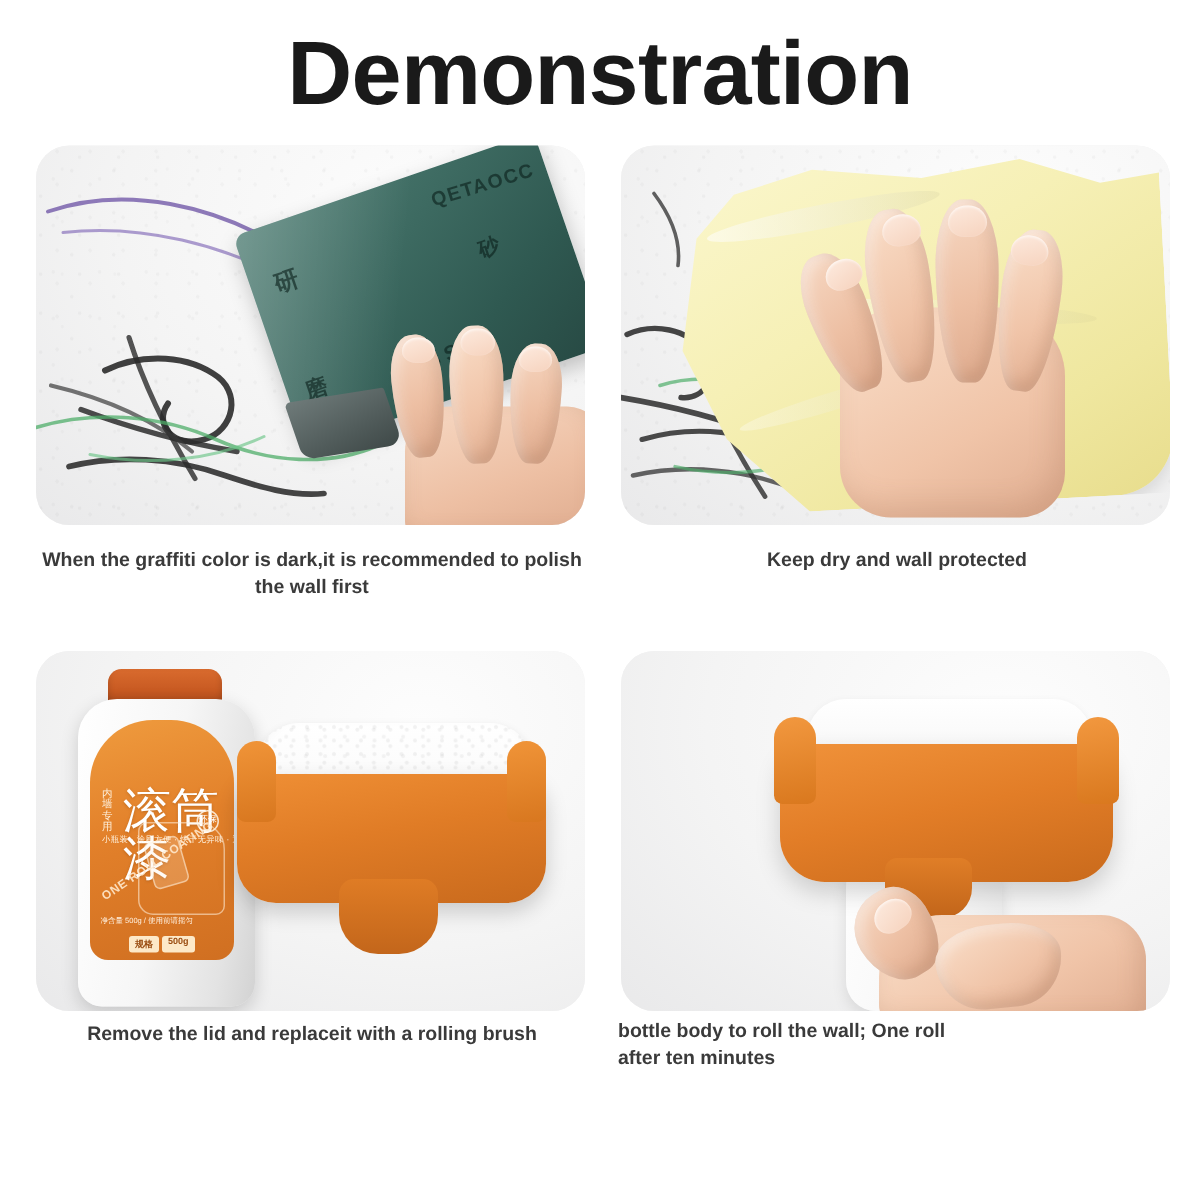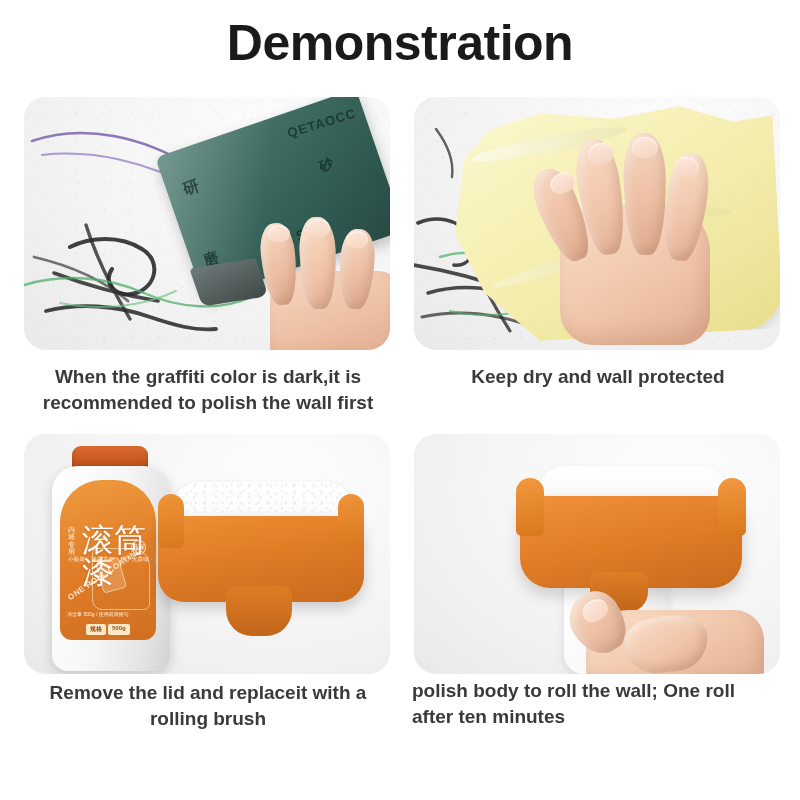--- a/index.html
+++ b/index.html
@@ -13,21 +13,21 @@
     position: relative;
     width: 800px; height: 800px;
     background: #ffffff;
   }
 
   
   .title {
     position: absolute;
     top: 14px; left: 0; width: 800px;
     text-align: center;
-    font-size: 50px;
+    font-size: 60px;
     font-weight: 700;
     letter-spacing: -0.5px;
     color: #1a1a1a;
   }
 
   
   .panel {
     position: absolute;
     border-radius: 22px;
     overflow: hidden;
@@ -53,21 +53,21 @@
       radial-gradient(circle at 85% 60%, rgba(0,0,0,.035) 0 1px, transparent 1.4px),
       radial-gradient(circle at 50% 45%, rgba(0,0,0,.025) 0 1px, transparent 1.4px);
     background-size: 26px 26px, 31px 31px, 22px 22px, 28px 28px, 35px 35px;
     opacity: .85;
   }
 
   
   .caption {
     position: absolute;
     text-align: center;
-    font-size: 19px;
+    font-size: 13px;
     font-weight: 700;
     line-height: 1.38;
     color: #3a3a3a;
   }
   #cap-1 { left: 22px;  top: 364px; width: 372px; }
   #cap-2 { left: 412px; top: 364px; width: 372px; }
   #cap-3 { left: 22px;  top: 680px; width: 372px; }
   #cap-4 { left: 412px; top: 678px; width: 376px; text-align: left; }
   #cap-4 .ln { display: block; }
 
@@ -485,17 +485,17 @@
   <div class="caption" id="cap-3">
     <span class="ln">Remove the lid and replaceit</span>
     <span class="ln">with a rolling brush</span>
   </div>
 
   <div class="caption" id="cap-2">
     <span class="ln">Keep dry and wall protected</span>
   </div>
 
   <div class="caption" id="cap-4">
-    <span class="ln">polish body to roll the wall; One roll</span>
+    <span class="ln">bottle body to roll the wall; One roll</span>
     <span class="ln">after ten minutes</span>
   </div>
 
 </div>
 
 </body></html>

